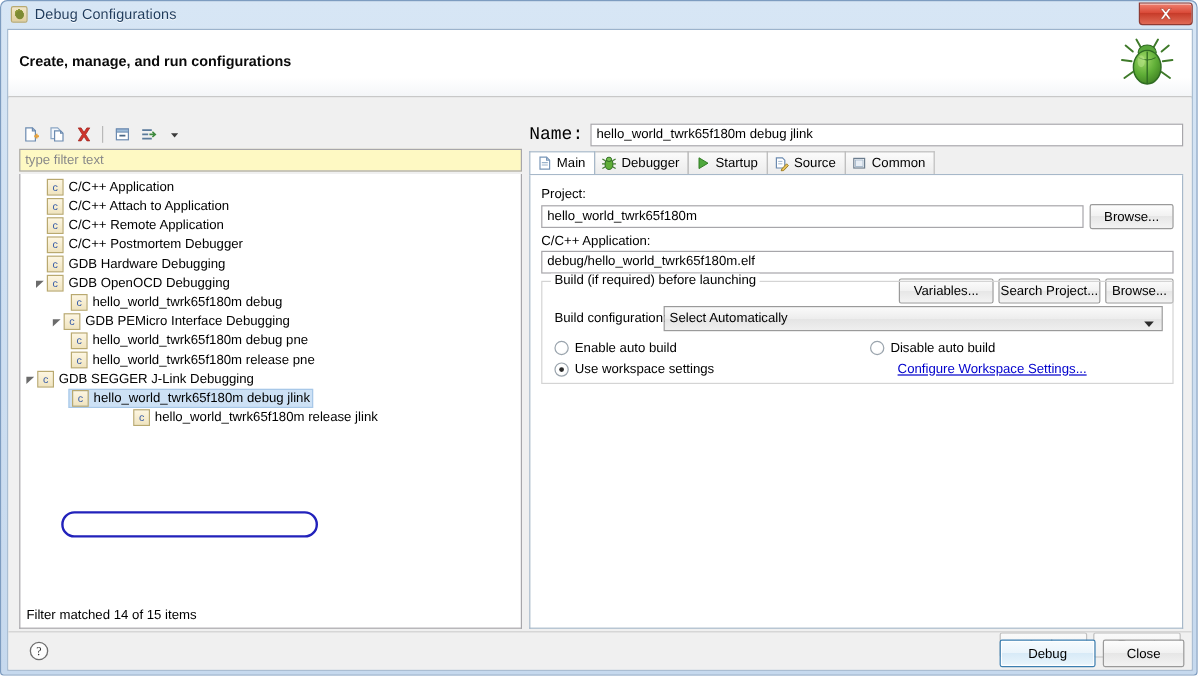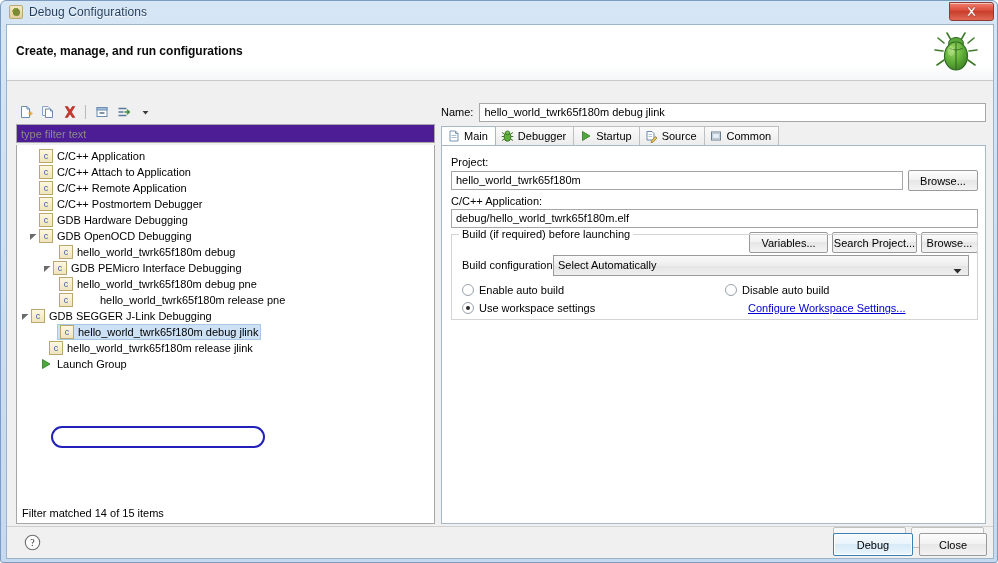--- a/index.html
+++ b/index.html
@@ -123,21 +123,21 @@
     width: 1px; height: 14px;
     background: #b9b9b9;
     margin: 0 3px;
   }
 
   #filter-box {
     position: absolute;
     left: 0; top: 22px;
     width: 419px; height: 19px;
     border: 1px solid #a7a6aa;
-    background: #4c1d95;
+    background: #fef9c3;
     font-size: 11px;
     color: #8a8a8a;
     padding: 2px 0 0 4px;
     line-height: 15px;
   }
 
   #tree {
     position: absolute;
     left: 0; top: 43px;
     width: 419px; height: 379px;
@@ -214,21 +214,21 @@
     position: absolute;
     left: 434px; top: 20px;
     width: 545px; height: 422px;
   }
   #name-row {
     position: absolute;
     left: 0; top: 0;
     width: 545px; height: 20px;
     display: flex; align-items: center; gap: 6px;
   }
-  #name-label { font-size: 11px; color: #000; }
+  #name-label { font-size: 15px; color: #000; font-family: Liberation Mono, monospace; }
   #name-input {
     flex: 1;
     height: 19px;
     border: 1px solid #a7a6aa;
     background: #ffffff;
     font-size: 11px;
     padding: 1px 4px;
     line-height: 15px;
     color: #000;
   }
@@ -546,21 +546,21 @@
               </div>
               <div class="tree-row" style="padding-left: 30px;">
                 <span class="twisty"></span>
                 <span class="row-label" style="display: flex; align-items: center;">
                   <span class="c-icon"></span>
                   <span>hello_world_twrk65f180m debug pne</span>
                 </span>
               </div>
               <div class="tree-row" style="padding-left: 30px;">
                 <span class="twisty"></span>
-                <span class="row-label" style="display: flex; align-items: flex-start; gap: 23px;">
+                <span class="row-label" style="display: flex; align-items: flex-start;">
                   <span class="c-icon"></span>
                   <span>hello_world_twrk65f180m release pne</span>
                 </span>
               </div>
               <div class="tree-row" style="padding-left: 2px;">
                 <span class="twisty">
                   <svg width="9" height="9" viewBox="0 0 9 9">
                     <path d="M1 2 L7.5 2 L1 8 Z" fill="#6b6b6b"></path>
                   </svg>
                 </span>
@@ -569,36 +569,25 @@
                   <span>GDB SEGGER J-Link Debugging</span>
                 </span>
               </div>
               <div class="tree-row selected" style="padding-left: 30px;">
                 <span class="twisty"></span>
                 <span class="row-label" style="display: flex; align-items: center;">
                   <span class="c-icon"></span>
                   <span>hello_world_twrk65f180m debug jlink</span>
                 </span>
               </div>
-              <div class="tree-row" style="padding-left: 20px;">
+              <div class="tree-row" style="padding-left: 34px; gap: 48px;">
                 <span class="twisty"></span>
                 <span class="row-label" style="display: flex; align-items: center;">
                   <span class="c-icon"></span>
                   <span>hello_world_twrk65f180m release jlink</span>
-                </span>
-              </div>
-              <div class="tree-row" style="padding-left: 10px;">
-                <span class="twisty"></span>
-                <span class="row-label" style="display: flex; align-items: center;">
-                  <span class="play-icon">
-                    <svg width="12" height="12" viewBox="0 0 12 12">
-                      <path d="M2.5 1.5 L10 6 L2.5 10.5 Z" fill="#4fa83d" stroke="#2f7a22" stroke-width="0.8"></path>
-                    </svg>
-                  </span>
-                  <span>Launch Group</span>
                 </span>
               </div>
             </div>
           <div id="highlight-oval" style="border-color: rgb(34, 34, 187);"></div>
           <div id="filter-status">Filter matched 14 of 15 items</div>
         </div>
       </div>
 
       <div id="right-panel">
 

